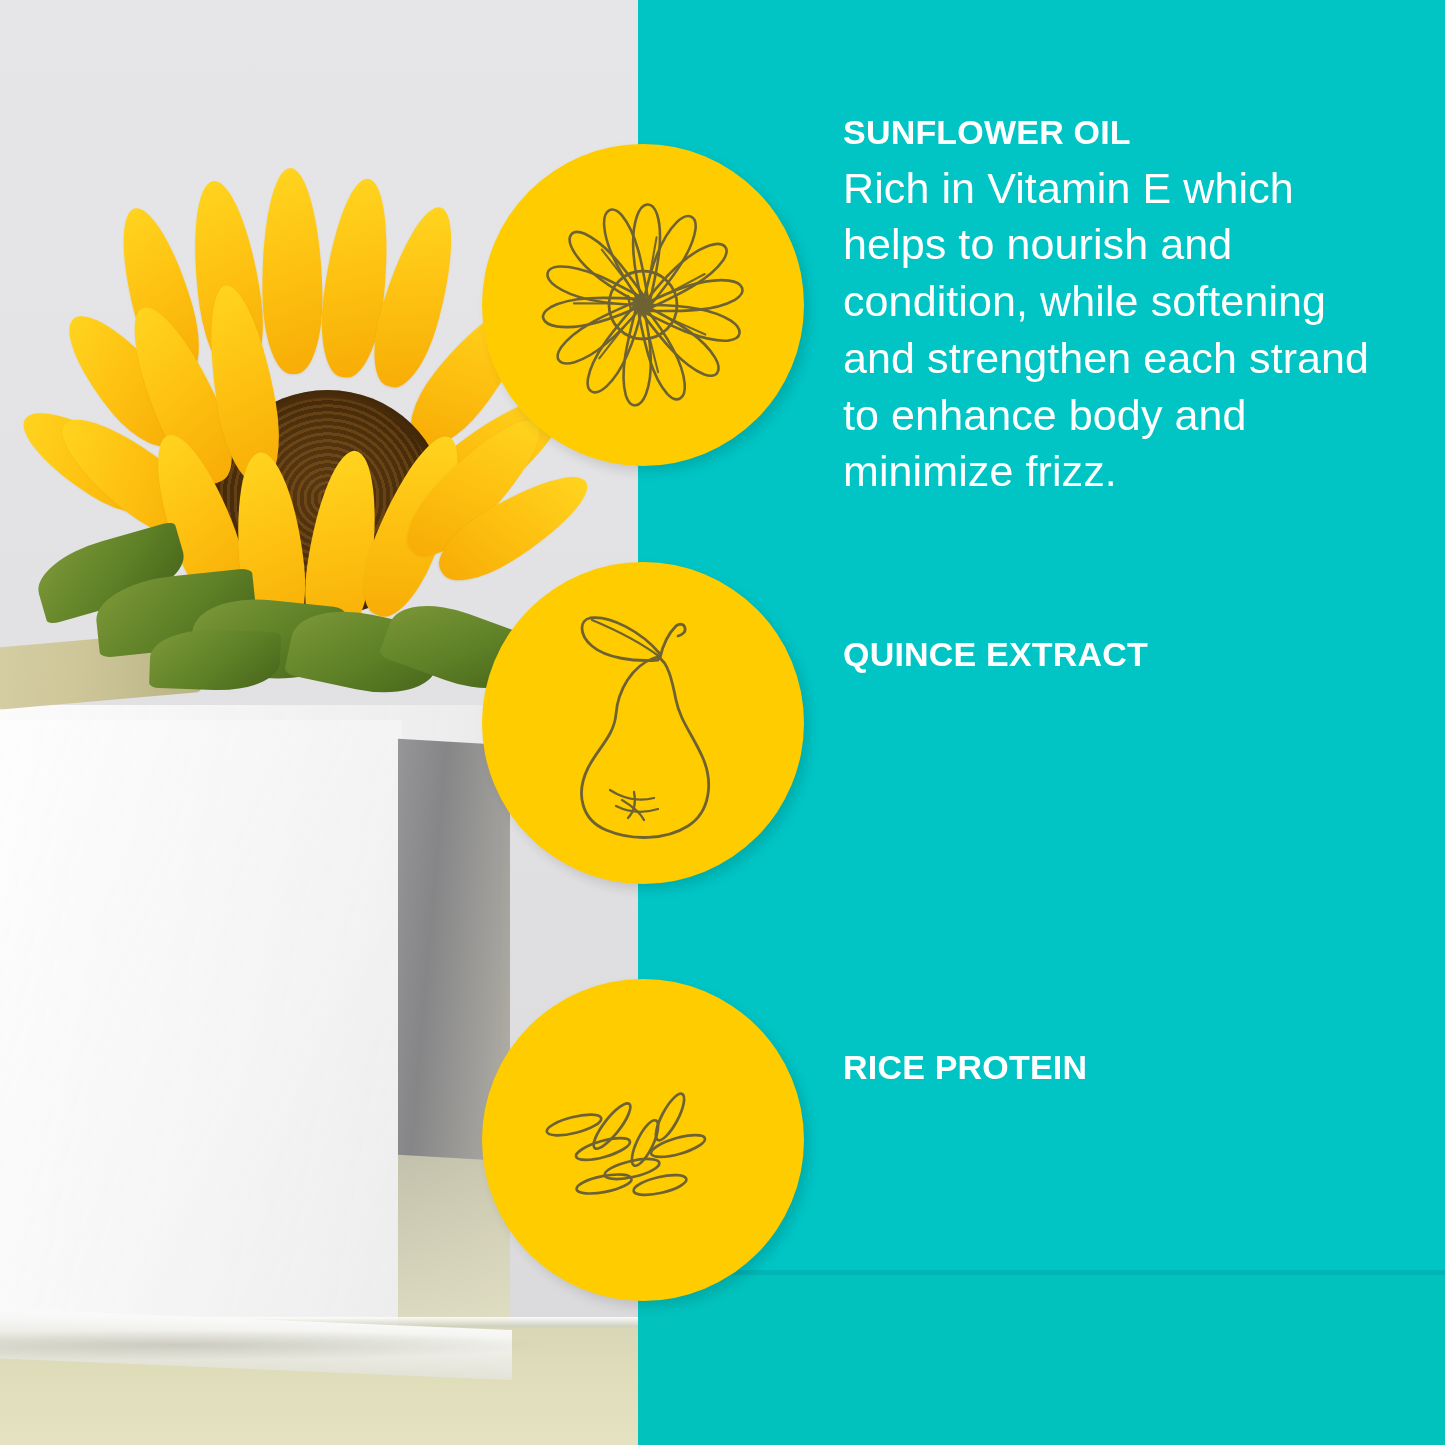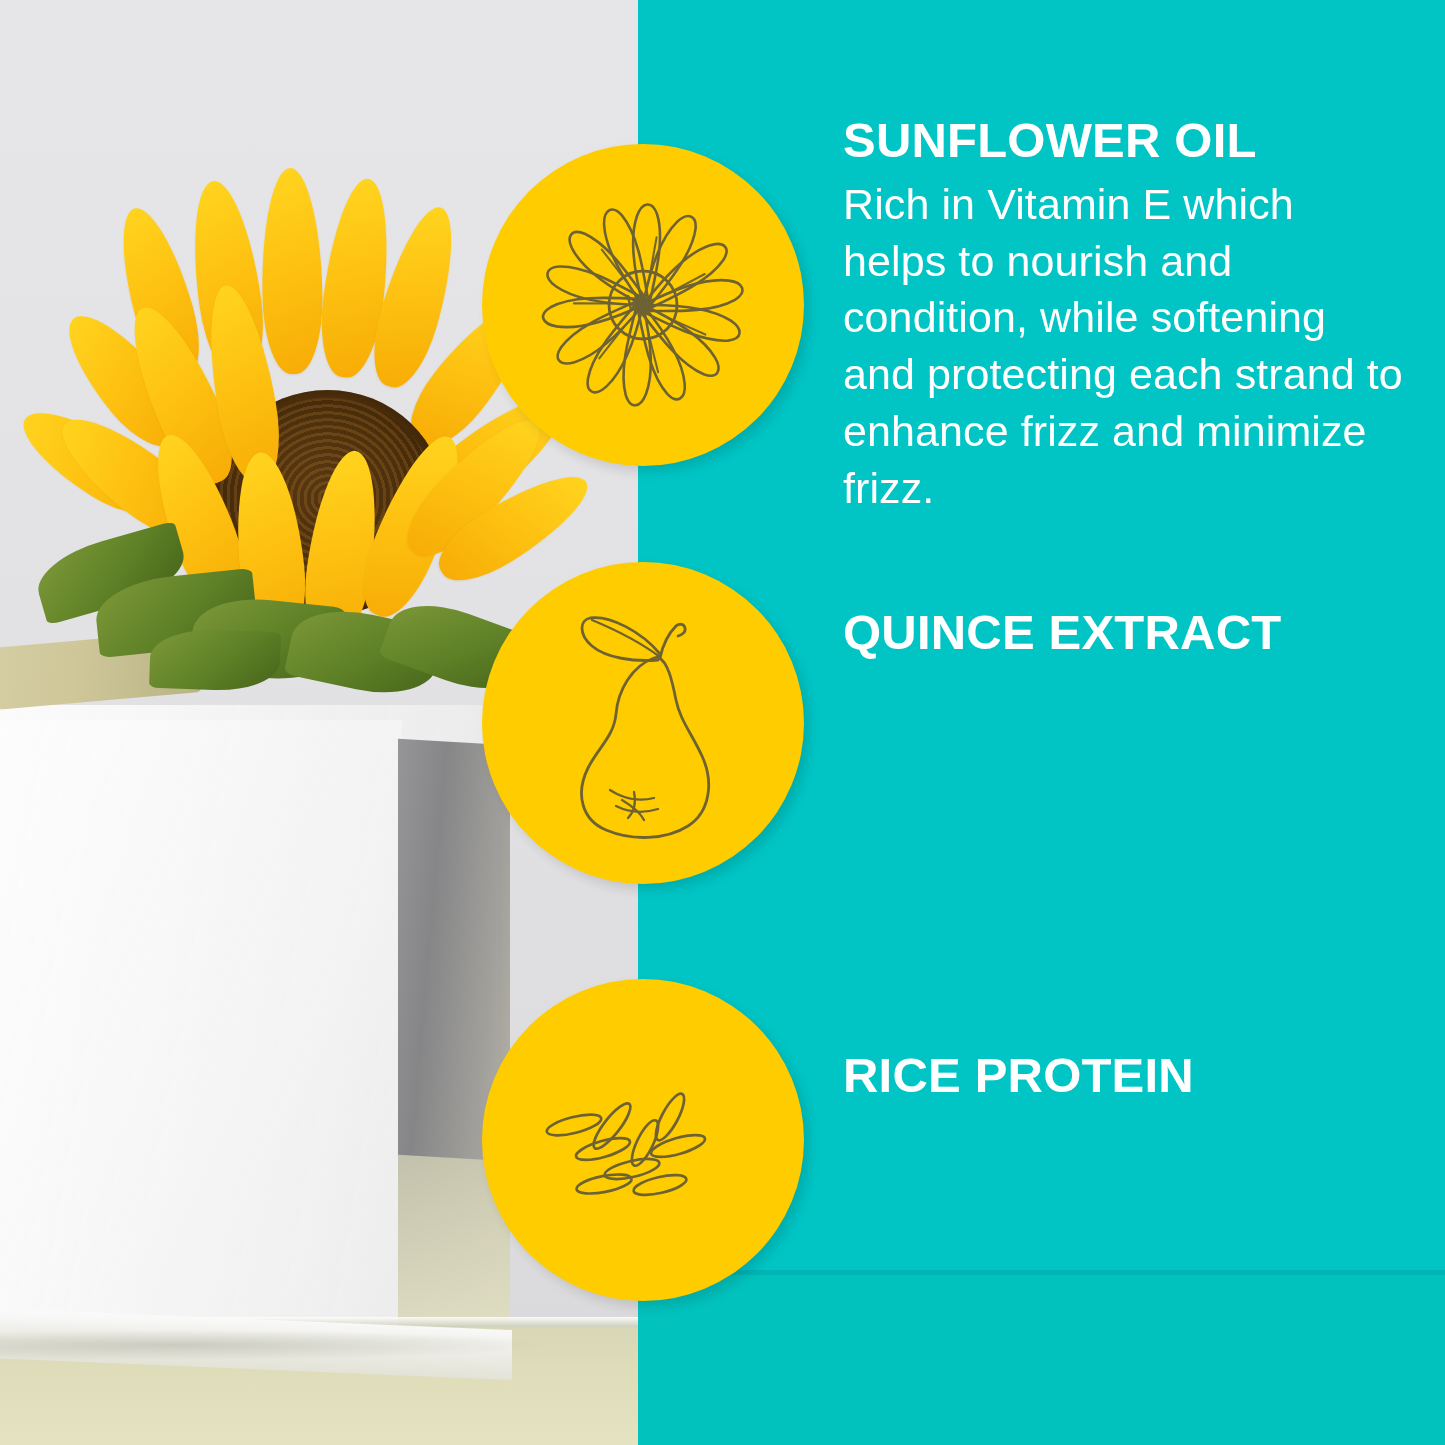--- a/index.html
+++ b/index.html
@@ -141,25 +141,25 @@
     box-shadow:6px 6px 12px rgba(0,0,0,.12);
   }
   .badge svg{ position:absolute; left:0; top:0; width:100%; height:100%; }
   #badge-1{ left:482px; top:144px; }
   #badge-2{ left:482px; top:562px; }
   #badge-3{ left:482px; top:979px; }
 
   
   .block{ position:absolute; left:843px; width:566px; color:#ffffff; }
   #block-1{ top:114px; }
-  #block-2{ top:606px; }
+  #block-2{ top:636px; }
   #block-3{ top:1049px; }
 
   .block h2{
-    font-size:49px;
+    font-size:34px;
     font-weight:700;
     letter-spacing:.2px;
     line-height:1.08;
     margin-bottom:9px;
     white-space:nowrap;
   }
   .block p{
     font-size:43px;
     font-weight:300;
     line-height:1.32;
@@ -304,21 +304,21 @@
         <ellipse cx="196" cy="167" rx="28" ry="8" transform="rotate(-16 196 167)"></ellipse>
         <ellipse cx="150" cy="190" rx="28" ry="8" transform="rotate(-13 150 190)"></ellipse>
         <ellipse cx="122" cy="205" rx="28" ry="8" transform="rotate(-11 122 205)"></ellipse>
         <ellipse cx="178" cy="206" rx="27" ry="8" transform="rotate(-13 178 206)"></ellipse>
       </g>
     </svg>
   </div>
 
   <div class="block" id="block-1">
     <h2>SUNFLOWER OIL</h2>
-    <p>Rich in Vitamin E which helps to nourish and condition, while softening and protecting each strand to enhance frizz and minimize frizz.</p>
+    <p>Rich in Vitamin E which helps to nourish and condition, while softening and strengthen each strand to enhance body and minimize frizz.</p>
   </div>
 
   <div class="block" id="block-2">
     <h2>QUINCE EXTRACT</h2>
   </div>
 
   <div class="block" id="block-3">
     <h2>RICE PROTEIN</h2>
   </div>
 

